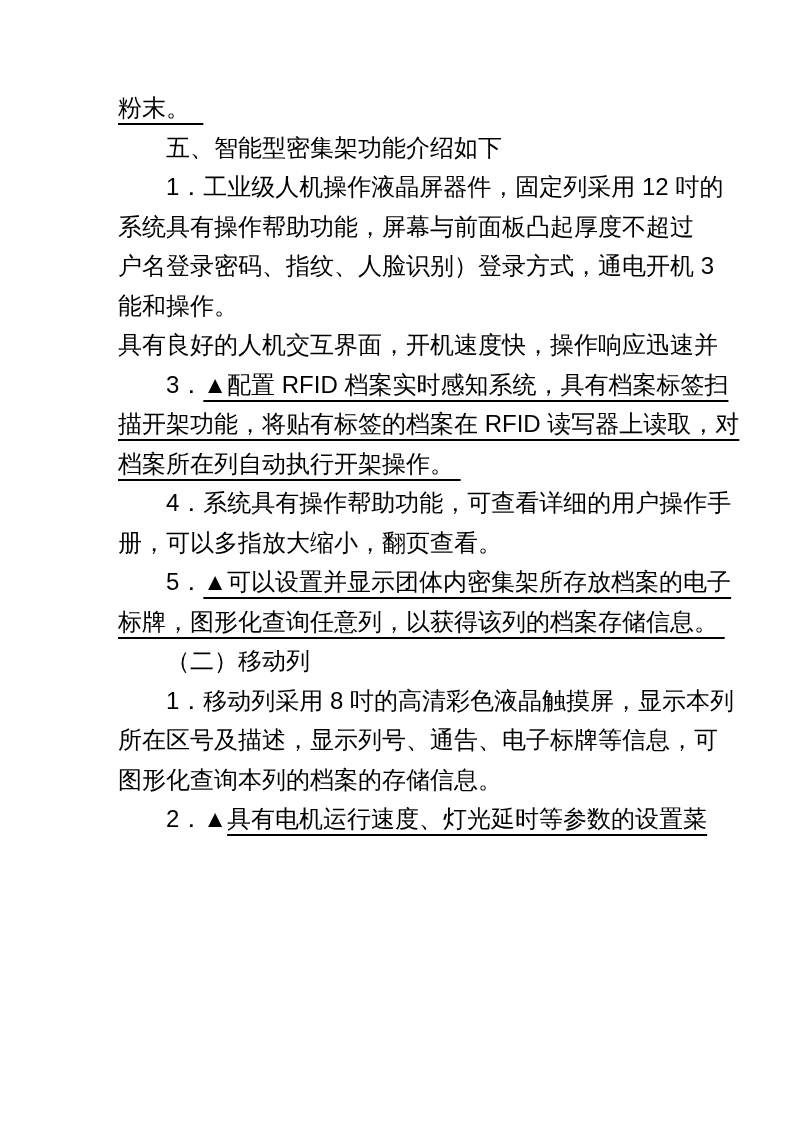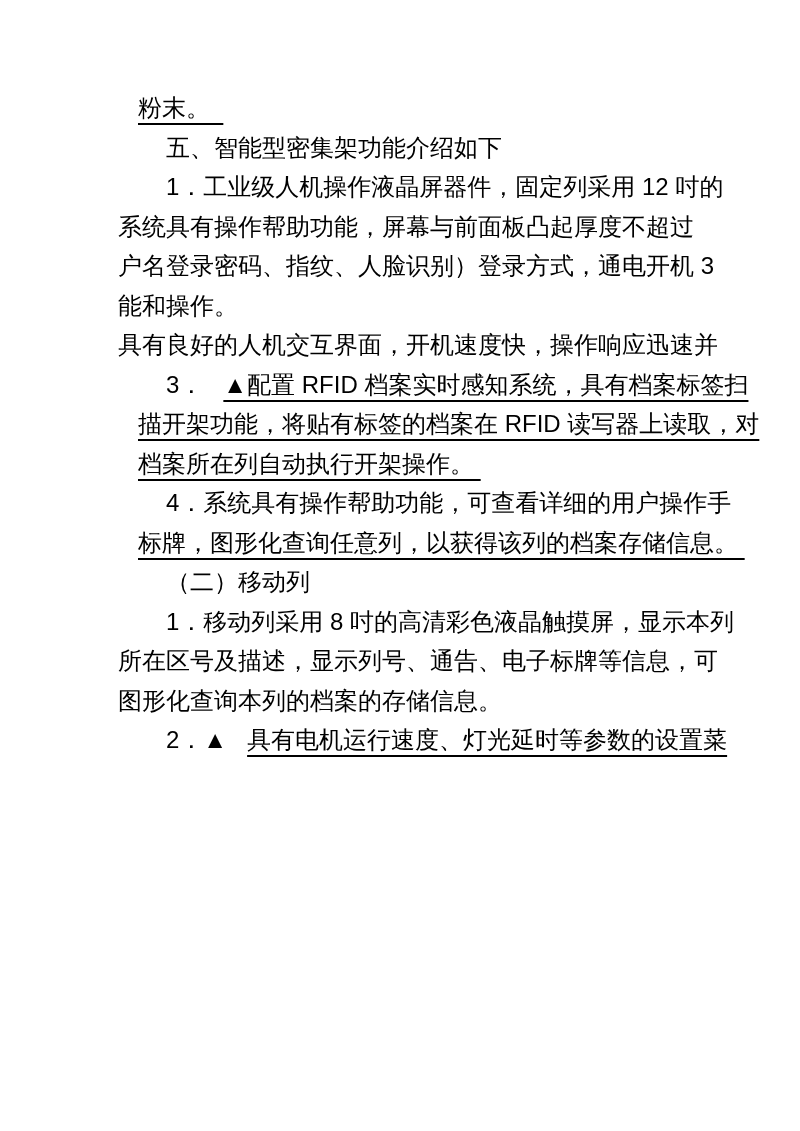--- a/index.html
+++ b/index.html
@@ -29,21 +29,20 @@
   .line {
     height: 39.5px;
   }
   .ind {
     text-indent: 48px;
   }
   .u {
     text-decoration: underline;
     text-decoration-thickness: 2px;
     text-underline-offset: 7px;
-    margin-left: 20px;
   }
 </style>
 </head>
 <body>
 
 <div class="page">
   <div class="text-flow">
 
     <div class="line"><span class="u">粉末。&nbsp;&nbsp;</span></div>
 
@@ -55,21 +54,23 @@
     <div class="line"><span>户名登录密码、指纹、人脸识别）登录方式，通电开机 3</span></div>
     <div class="line"><span>能和操作。</span></div>
 
     <div class="line"><span>具有良好的人机交互界面，开机速度快，操作响应迅速并</span></div>
 
     <div class="line ind"><span>3．</span><span class="u">▲配置 RFID 档案实时感知系统，具有档案标签扫</span></div>
     <div class="line"><span class="u">描开架功能，将贴有标签的档案在 RFID 读写器上读取，对</span></div>
     <div class="line"><span class="u">档案所在列自动执行开架操作。&nbsp;</span></div>
 
     <div class="line ind"><span>4．系统具有操作帮助功能，可查看详细的用户操作手</span></div>
+    <div class="line"><span>册，可以多指放大缩小，翻页查看。</span></div>
 
+    <div class="line ind"><span>5．</span><span class="u">▲可以设置并显示团体内密集架所存放档案的电子</span></div>
     <div class="line"><span class="u">标牌，图形化查询任意列，以获得该列的档案存储信息。&nbsp;</span></div>
 
     <div class="line ind"><span>（二）移动列</span></div>
 
     <div class="line ind"><span>1．移动列采用 8 吋的高清彩色液晶触摸屏，显示本列</span></div>
     <div class="line"><span>所在区号及描述，显示列号、通告、电子标牌等信息，可</span></div>
     <div class="line"><span>图形化查询本列的档案的存储信息。</span></div>
 
     <div class="line ind"><span>2．▲</span><span class="u">具有电机运行速度、灯光延时等参数的设置菜</span></div>
 

